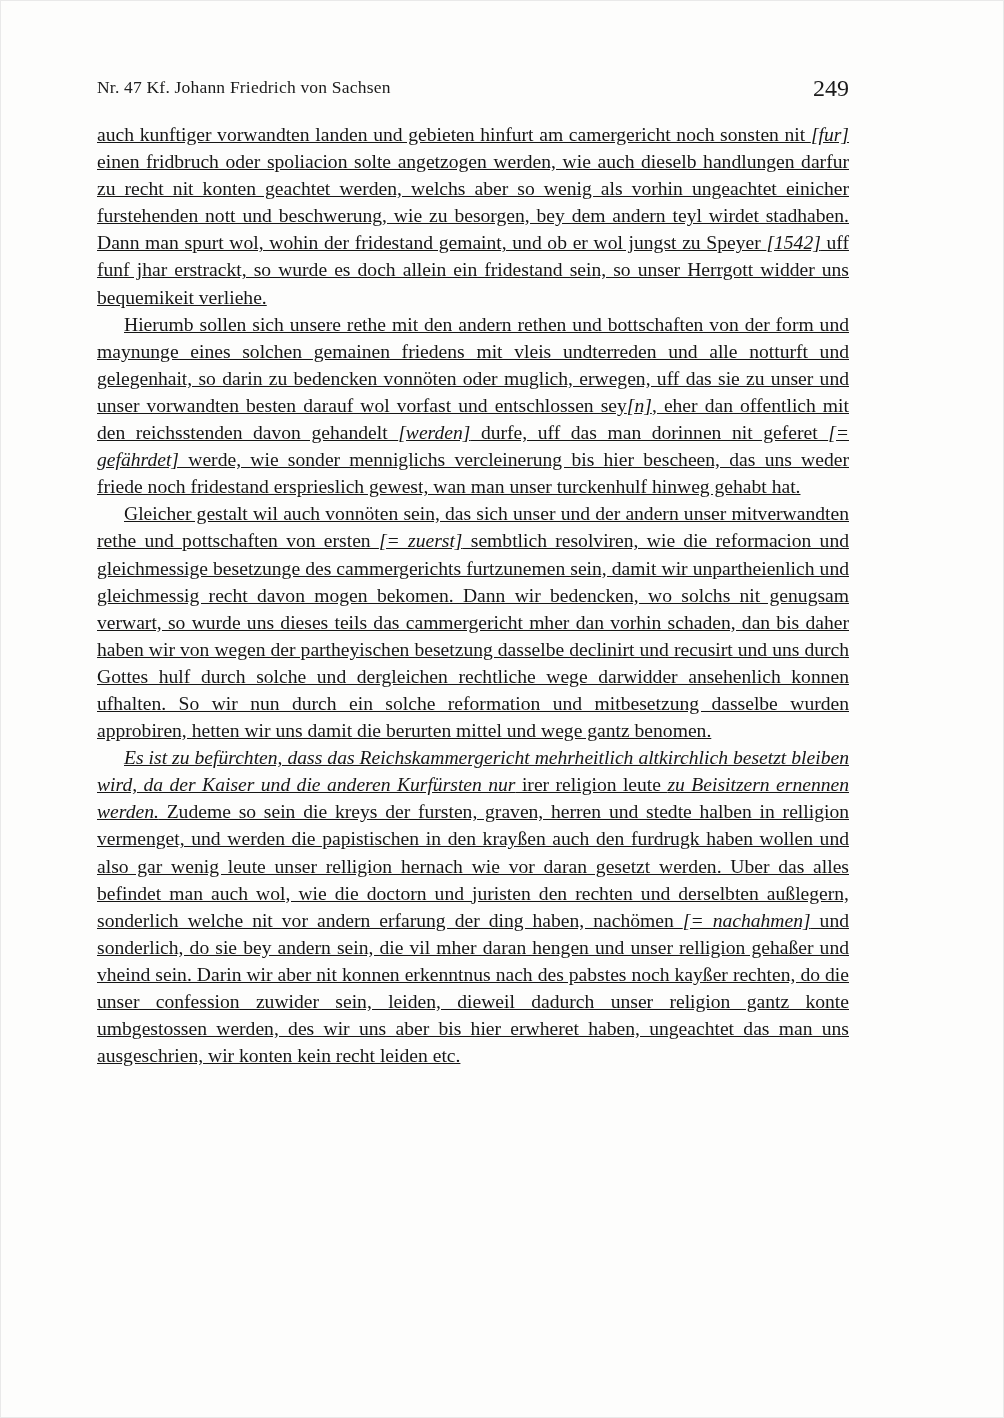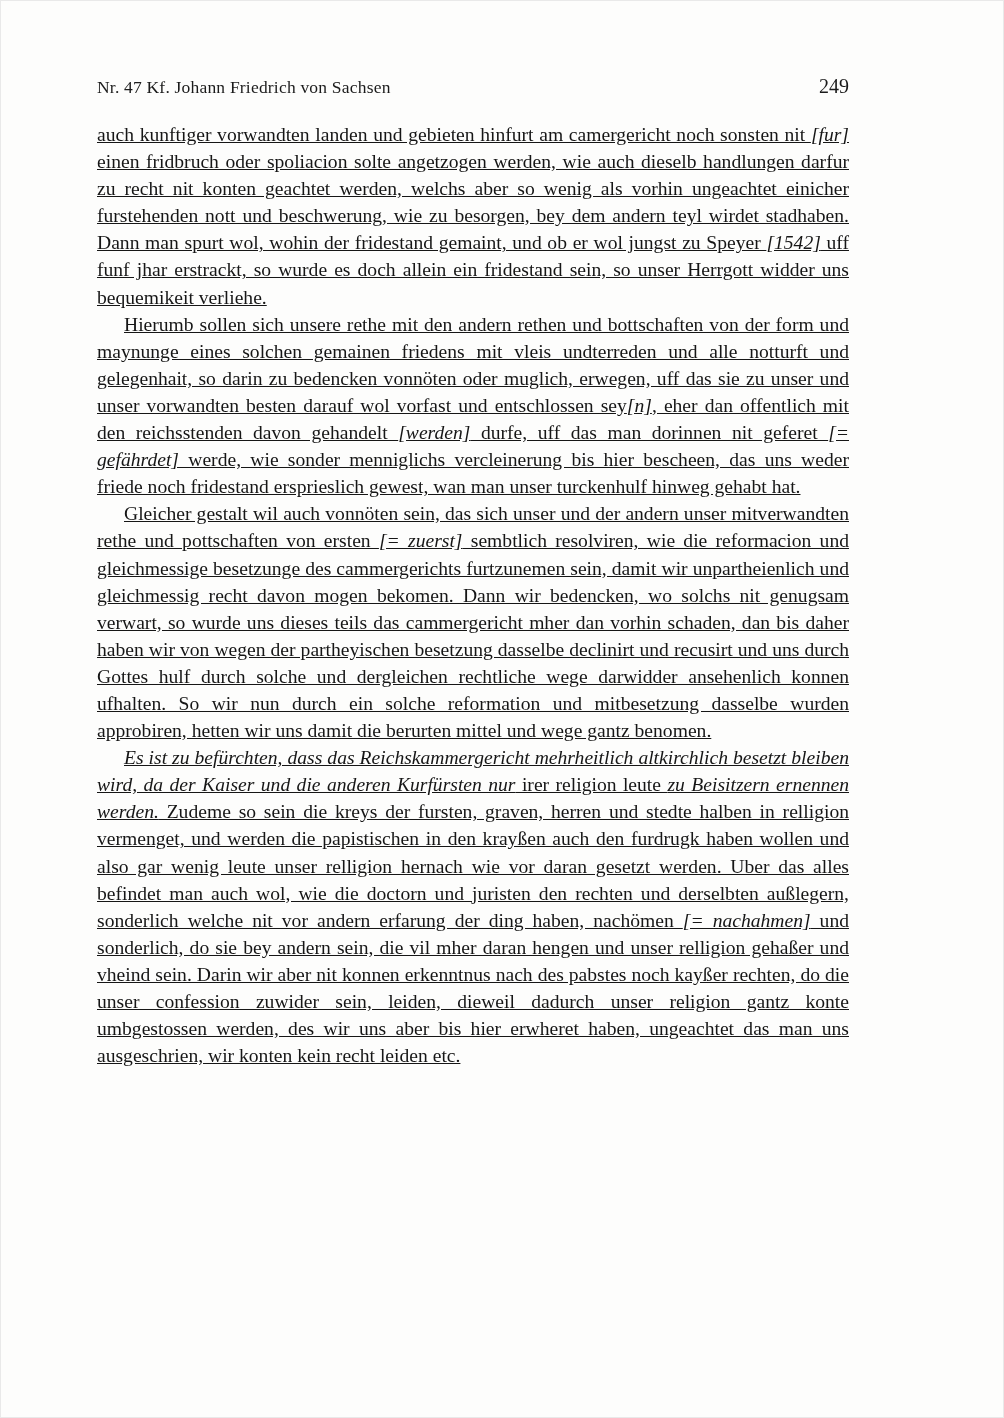--- a/index.html
+++ b/index.html
@@ -35,21 +35,21 @@
     right: 0;
     text-align: left;
     font-size: 17.5px;
     letter-spacing: 0.2px;
     color: #1b1b1b;
   }
   .running-head .page-number {
     position: absolute;
     right: 0;
     top: -2px;
-    font-size: 20px;
+    font-size: 24px;
     color: #1b1b1b;
   }
   .body-text p.para {
     margin: 0;
     font-size: 19.6px;
     line-height: 27.1px;
     text-align: justify;
     color: #161616;
     text-decoration: underline;
   }

